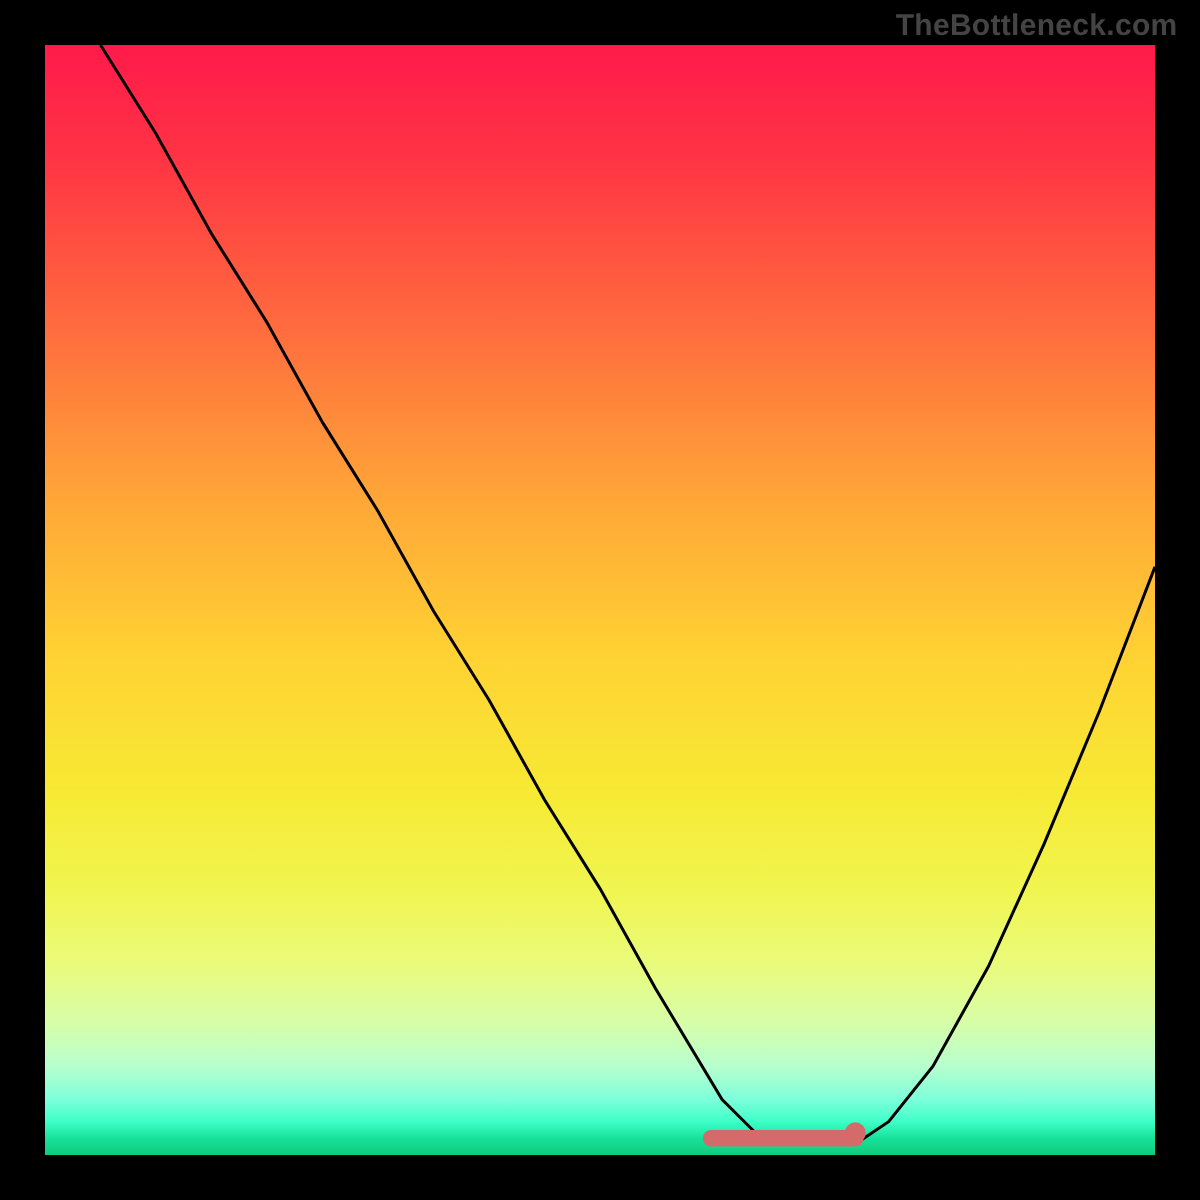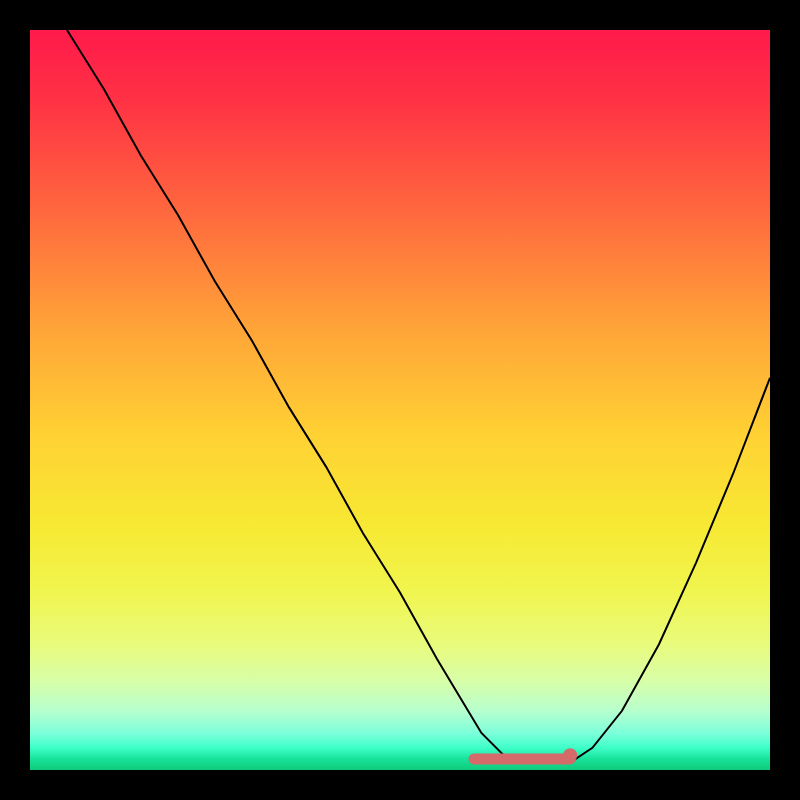--- a/index.html
+++ b/index.html
@@ -76,20 +76,21 @@
   }
   .marker-dot {
     fill: #d46a6a;
   }
 </style>
 </head>
 <body>
 
 <div class="frame">
 
+  <div class="watermark">TheBottleneck.com</div>
 
   <div class="plot">
     <div class="gradient"></div>
 
     <svg class="curves" viewBox="0 0 740 740" preserveAspectRatio="none">
       <path class="curve-path" d="M37.0 0.0 L74.0 59.2 L111.0 125.8 L148.0 185.0 L185.0 251.6 L222.0 310.8 L259.0 377.4 L296.0 436.6 L333.0 503.2 L370.0 562.4 L407.0 629.0 L429.2 666.0 L451.4 703.0 L473.6 725.2 L495.8 732.6 L518.0 732.6 L540.2 732.6 L562.4 717.8 L592.0 680.8 L629.0 614.2 L666.0 532.8 L703.0 444.0 L740.0 347.8"></path>
       <path class="marker-path" d="M444.0 728.9 L540.2 728.9"></path>
       <circle class="marker-dot" r="7" cx="540.2" cy="725.2"></circle>
     </svg>
   </div>

